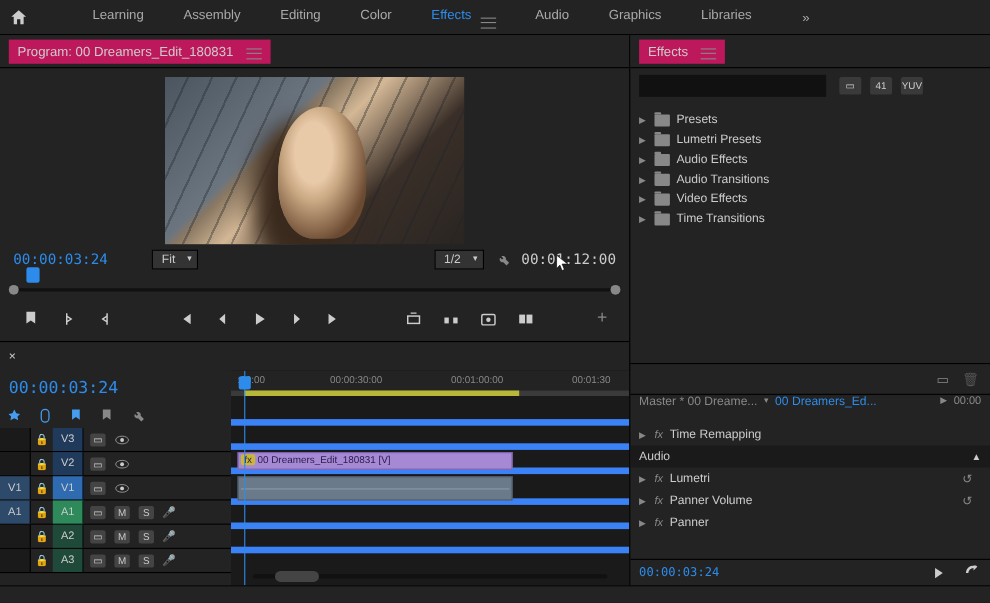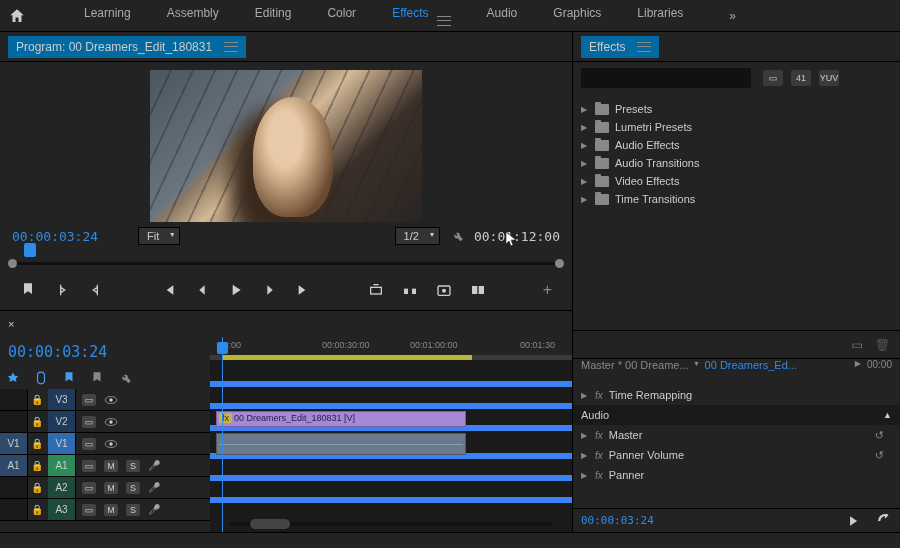--- a/index.html
+++ b/index.html
@@ -7,21 +7,21 @@
 .topbar{height:32px;background:#232323;display:flex;align-items:center;padding:0 8px;border-bottom:1px solid #000}
 .home-ic{width:18px;height:18px;fill:#ccc;margin-right:40px}
 .ws-tabs{display:flex;gap:0}
 .ws-tab{padding:8px 18px;cursor:pointer;font-size:12px;color:#aaa}
 .ws-tab.active{color:#2d8ceb}
 .ws-more{margin-left:20px;color:#aaa;padding:8px}
 .main{display:flex;height:calc(100% - 32px - 16px)}
 .left-col{width:572px;display:flex;flex-direction:column;background:#232323}
 .right-col{flex:1;background:#232323;border-left:1px solid #000;display:flex;flex-direction:column}
 .panel-hdr{height:30px;display:flex;align-items:center;padding:0 8px;font-size:12px;color:#ccc;border-bottom:1px solid #000;background:#232323}
-.panel-tab{padding:4px 8px;background:#0369a1;display:flex;align-items:center;gap:6px}
+.panel-tab{padding:4px 8px;background:#be185d;display:flex;align-items:flex-end;gap:6px}
 .menu-ic{width:14px;height:10px;display:inline-flex;flex-direction:column;justify-content:space-between;margin-left:6px}
 .menu-ic span{height:1px;background:#888;width:100%}
 .prog-area{flex:0 0 278px;display:flex;flex-direction:column}
 .preview-box{height:160px;display:flex;justify-content:center;align-items:flex-start;padding-top:8px}
 .preview-img{width:272px;height:152px;background:linear-gradient(135deg,#4a5560 0%,#6b7580 35%,#8a7862 38%,#d4b896 48%,#3a2f28 70%,#2a2522 100%);position:relative;overflow:hidden}
 .preview-img::before{content:"";position:absolute;inset:0;background:repeating-linear-gradient(115deg,transparent 0 18px,rgba(30,35,40,.35) 18px 20px)}
 .preview-img::after{content:"";position:absolute;left:38%;top:18%;width:80px;height:120px;border-radius:50% 50% 40% 40%;background:radial-gradient(ellipse at 40% 35%,#e8c9a8 0 25%,#c9a883 40%,#6b4a32 75%);box-shadow:-18px 18px 20px 6px #3a2a1e}
 .prog-ctrl{height:28px;display:flex;align-items:center;padding:0 12px;gap:10px}
 .tc{color:#2d8ceb;font-size:13px;font-family:monospace}
 .tc-white{color:#ccc;font-size:13px;font-family:monospace}
@@ -297,21 +297,21 @@
                   <span class="trk-btn">M</span>
                   <span class="trk-btn">S</span>
                   <span>🎤</span>
                 </div>
               </div>
             </div>
         </div>
         <div class="tl-right">
           <div class="ruler">
               <span class="ruler-lbl" style="left: 6px;">:00:00</span>
-              <span class="ruler-lbl" style="left: 90px; margin-left: 22px;">00:00:30:00</span>
+              <span class="ruler-lbl" style="left: 90px;">00:00:30:00</span>
               <span class="ruler-lbl" style="left: 200px;">00:01:00:00</span>
               <span class="ruler-lbl" style="left: 310px;">00:01:30</span>
             </div>
           <div class="work-area"></div>
           <div class="work-bar"></div>
           <div class="tl-phead"></div>
           <div class="clip-area">
             <div class="clip-row"></div>
             <div class="clip-row"></div>
             <div class="clip-row">
@@ -405,21 +405,21 @@
             <span class="ec-fx">fx</span>
             <span>Time Remapping</span>
           </div>
           <div class="ec-row cat">
             <span>Audio</span>
             <span style="margin-left:auto;font-size:9px">▲</span>
           </div>
           <div class="ec-row">
             <span class="arrow">▶</span>
             <span class="ec-fx">fx</span>
-            <span>Master</span>
+            <span>Lumetri</span>
             <span class="reset-ic">↺</span>
           </div>
           <div class="ec-row">
             <span class="arrow">▶</span>
             <span class="ec-fx">fx</span>
             <span>Panner Volume</span>
             <span class="reset-ic">↺</span>
           </div>
           <div class="ec-row">
             <span class="arrow">▶</span>

